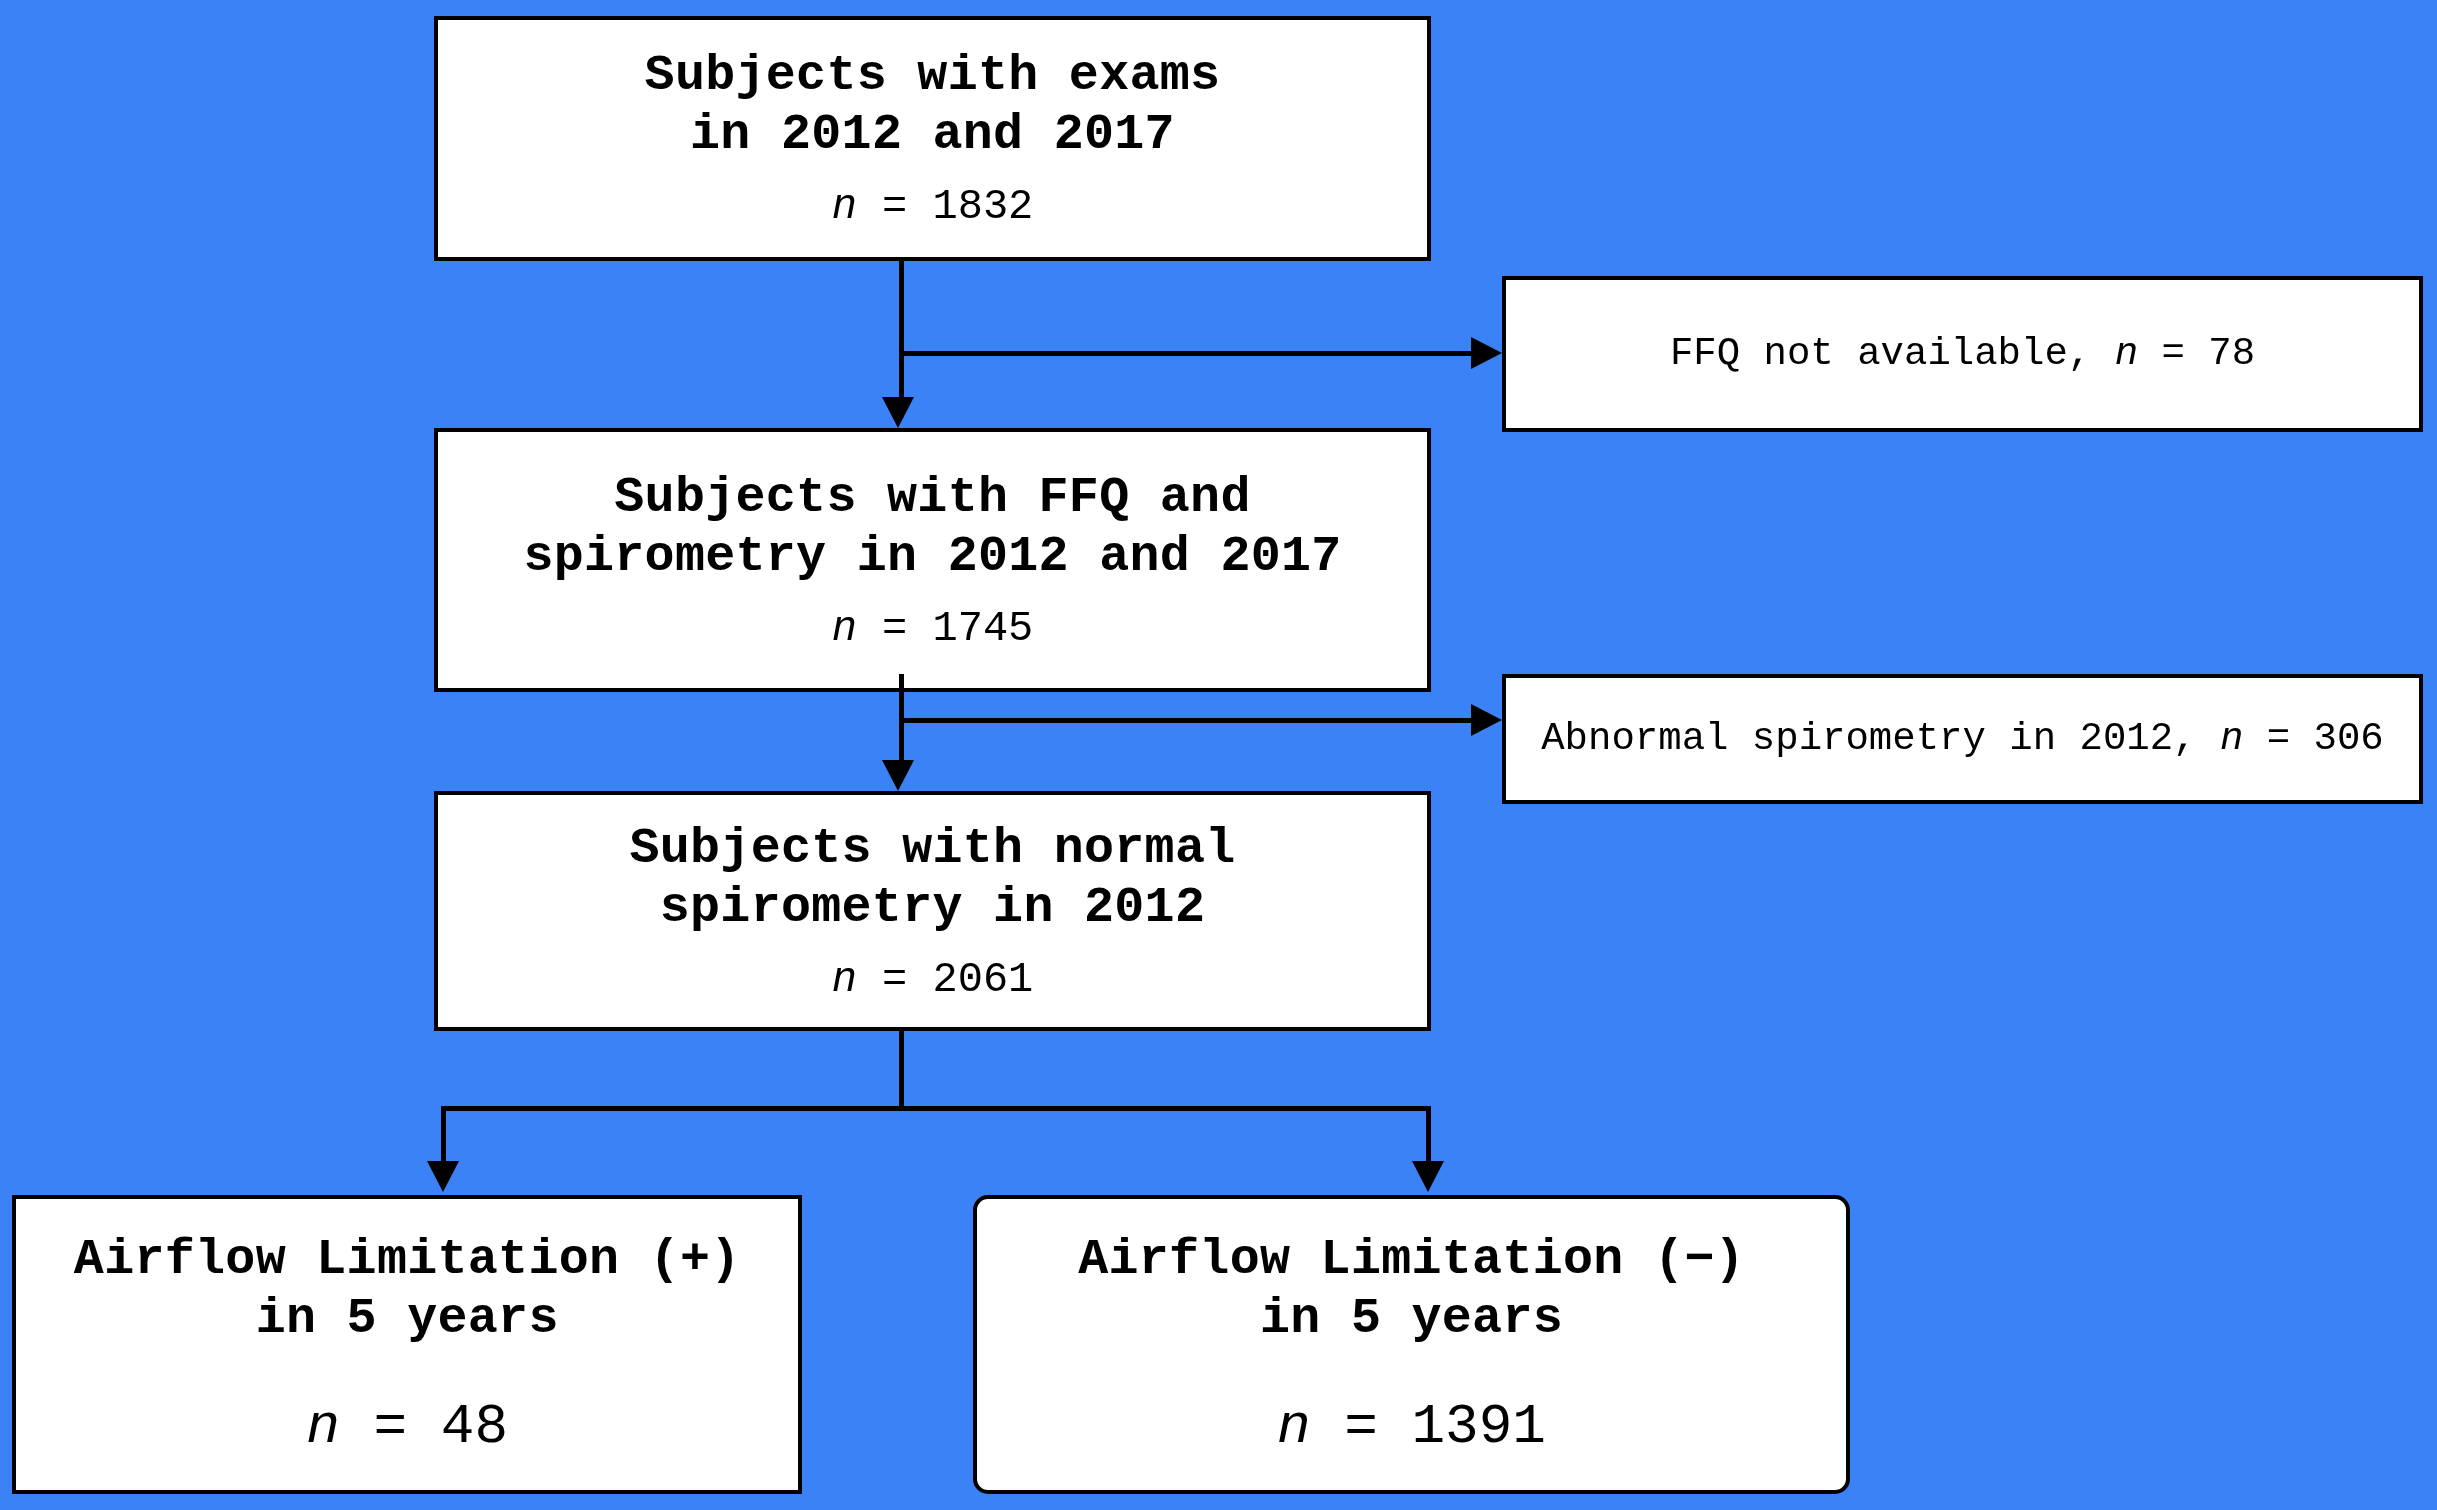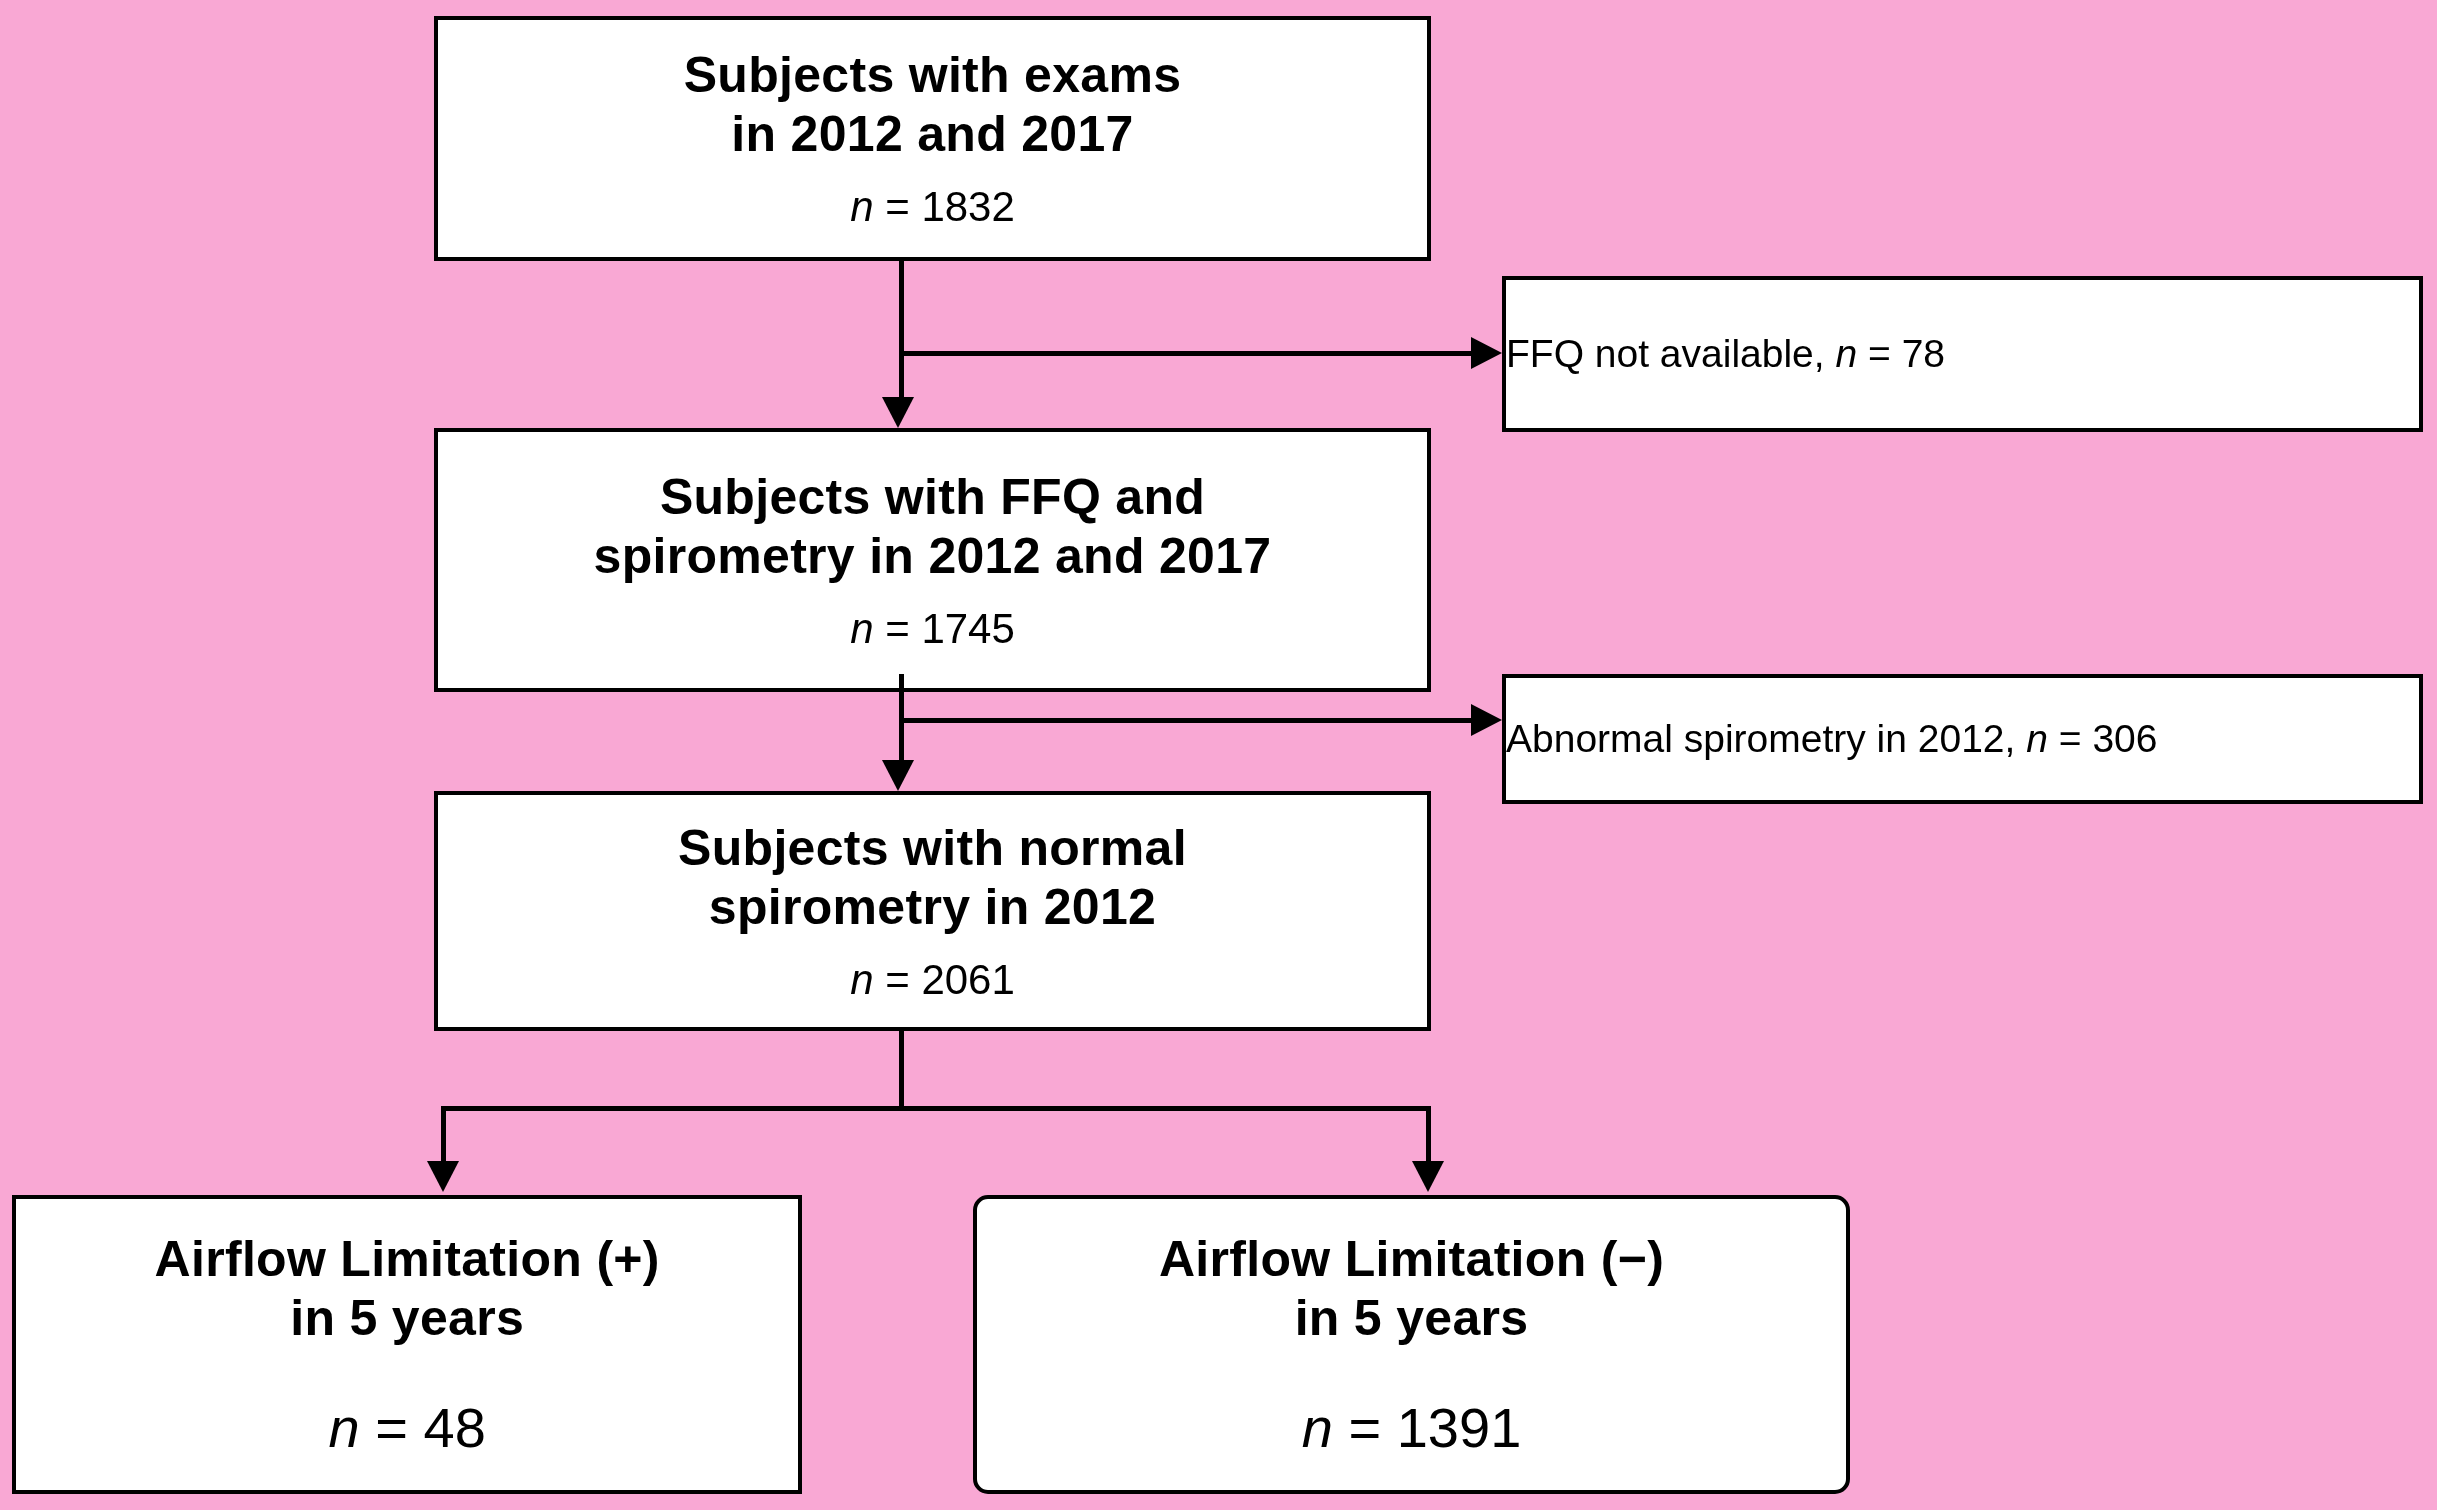--- a/index.html
+++ b/index.html
@@ -4,23 +4,23 @@
 <style>
   html, body {
     margin: 0;
     padding: 0;
     background: #ffffff;
   }
   #canvas {
     position: relative;
     width: 2438px;
     height: 1510px;
-    background: #f9a8d4;
+    background: #3b82f6;
     overflow: hidden;
-    font-family: Liberation Sans, sans-serif;
+    font-family: Liberation Mono, monospace;
     color: #000000;
   }
   .node {
     position: absolute;
     box-sizing: border-box;
     border: 4.7px solid #000000;
     background: #ffffff;
     display: flex;
     flex-direction: column;
     align-items: center;
@@ -45,22 +45,22 @@
   #box-exams  .title, #box-ffq .title, #box-normal .title { font-size: 50px; }
   #box-exams  .count, #box-ffq .count, #box-normal .count { font-size: 42px; margin-top: 20.3px; }
 
   
   .excl {
     position: absolute;
     box-sizing: border-box;
     border: 4.7px solid #000000;
     background: #ffffff;
     display: flex;
-    flex-direction: column;
-    align-items: flex-start;
+    flex-direction: row;
+    align-items: center;
     justify-content: center;
     text-align: center;
     font-size: 39px;
     line-height: 1.45;
   }
   #box-excl-1 { left: 1502px; top: 276px; width: 921px; height: 156px; }
   #box-excl-2 { left: 1502px; top: 674px; width: 921px; height: 130px; }
 
   
   #box-al-pos { left: 12.2px;   top: 1195px; width: 790px; height: 299px; }

